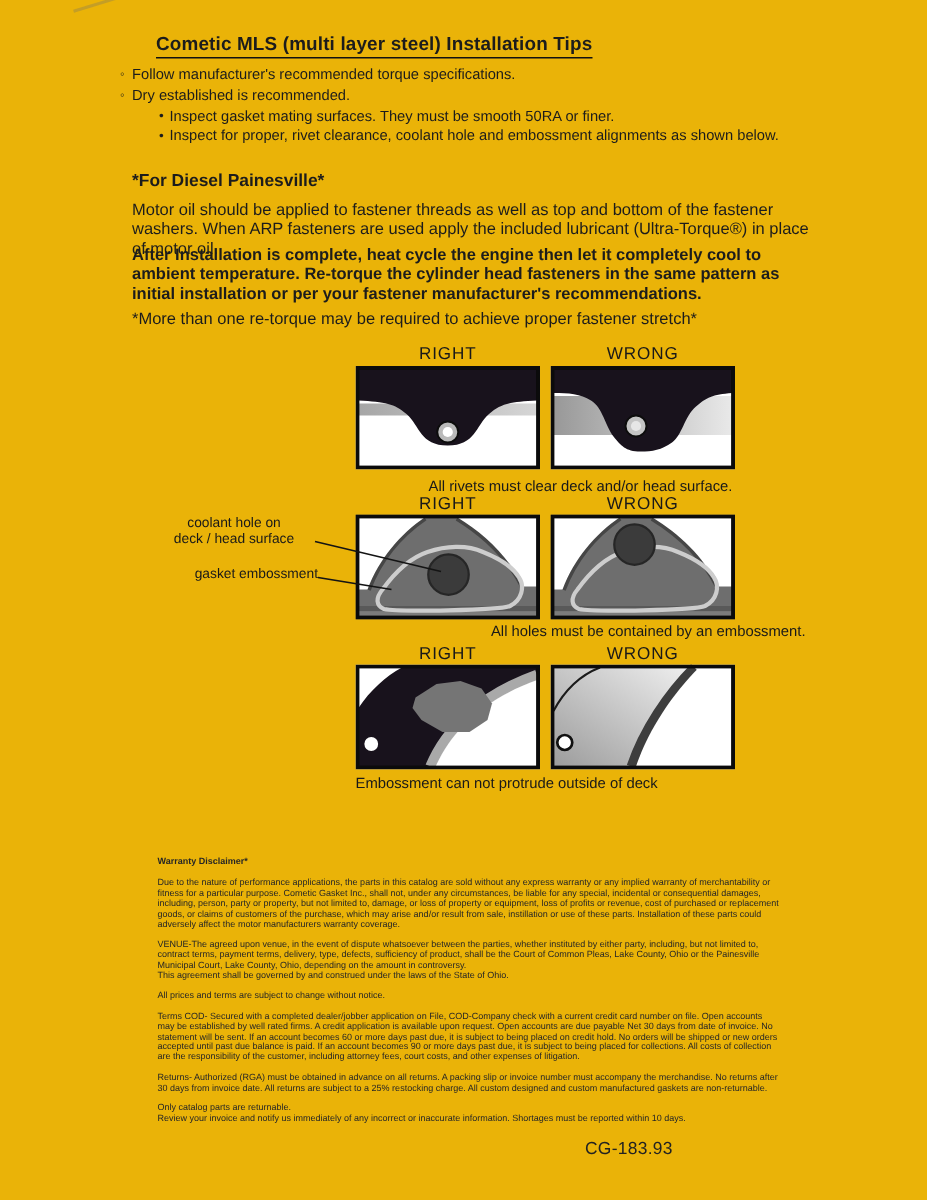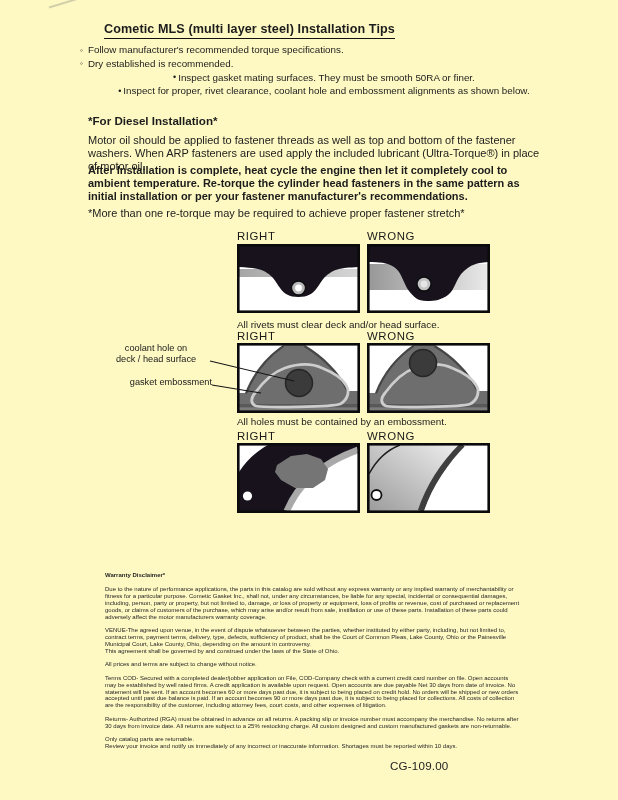--- a/index.html
+++ b/index.html
@@ -1,64 +1,64 @@
 <!DOCTYPE html>
 <html><head>
 <meta charset="utf-8">
 <style>
   html,body { margin:0; padding:0; background:#e8e8e8; }
   .page {
-    position:relative; width:618px; height:800px; background:#fef9c3;
+    position:relative; width:618px; height:800px; background:#eab308;
     font-family:"Liberation Sans", sans-serif; color:#1c1c1c;
     overflow:hidden; margin:0 auto;
   }
   .abs { position:absolute; }
 
   .artifact {
     left:50px; top:1px; width:36px; height:12px;
     border-top:2px solid rgba(110,110,110,0.30);
     transform:rotate(-17deg);
   }
 
   .title {
     left:104px; top:22px; font-size:12.6px; font-weight:bold;
     border-bottom:1.6px solid #111; padding-bottom:2px; letter-spacing:0.1px;
     white-space:nowrap;
   }
 
   .bullets { left:80px; top:43px; font-size:9.8px; line-height:13.3px; width:460px; }
   .bullet { white-space:nowrap; }
   .bullet .mk { display:inline-block; width:8px; font-size:8.5px; vertical-align:0.5px; }
-  .bullet.sub { padding-left:26px;text-align:center; }
+  .bullet.sub { padding-left:26px; }
   .bullet.sub .mk { width:7px; font-size:9px; }
 
   .diesel-h { left:88px; top:114px; font-size:11.6px; font-weight:bold; }
   .dpara { left:88px; width:452px; font-size:11px; line-height:12.9px; }
   .dpara.p1 { top:134px; }
   .dpara.p2 { top:164px;font-weight:bold; }
   .dpara.p3 { top:207px; }
 
   .figlabel {
-    width:123px; text-align:left; font-size:11.4px; letter-spacing:0.6px;
+    width:123px; text-align:center; font-size:11.4px; letter-spacing:0.6px;
     color:#191919; font-weight:500;
   }
   .lbl-l { left:237px; }
   .lbl-r { left:367px; }
   .row1 .figlabel { top:230px; }
   .row2 .figlabel { top:330px; }
   .row3 .figlabel { top:430px; }
   .box { display:block; }
   .box-l { left:237px; }
   .box-r { left:367px; }
   .row1 .box { top:244px; }
   .row2 .box { top:343px; }
   .row3 .box { top:443px; }
   .caption { left:237px; font-size:9.9px; line-height:11.5px; color:#191919; width:300px; }
-  .cap1 { top:319px; }
-  .cap2 { top:416px; }
+  .cap1 { top:319px;text-align:center; }
+  .cap2 { top:416px;text-align:right; }
   .cap3 { top:517px; }
 
   .ann { text-align:right; font-size:9.2px; line-height:10.6px; color:#191919; }
   .ann1 { left:100px; top:343px; width:112px;text-align:center; }
   .ann2 { left:96px;  top:377px; width:116px; }
   .leaders { left:205px; top:350px; }
 
   .legal { left:105px; top:572px; width:416px; font-size:6px; line-height:6.9px; color:#262626; }
   .legal .lh { font-weight:bold; margin:0 0 7px 0; }
   .legal p { margin:0 0 6.6px 0; }
@@ -75,21 +75,21 @@
 
   <div class="abs title">Cometic MLS (multi layer steel) Installation Tips</div>
 
   <div class="abs bullets">
     <div class="bullet"><span class="mk">◦</span><span>Follow manufacturer's recommended torque specifications.</span></div>
     <div class="bullet"><span class="mk">◦</span><span>Dry established is recommended.</span></div>
     <div class="bullet sub"><span class="mk">•</span><span>Inspect gasket mating surfaces.  They must be smooth 50RA or finer.</span></div>
     <div class="bullet sub"><span class="mk">•</span><span>Inspect for proper, rivet clearance, coolant hole and embossment alignments as shown below.</span></div>
   </div>
 
-  <div class="abs diesel-h">*For Diesel Installation*</div>
+  <div class="abs diesel-h">*For Diesel Painesville*</div>
   <div class="abs dpara p1">Motor oil should be applied to fastener threads as well as top and bottom of the fastener washers. When ARP fasteners are used apply the included lubricant (Ultra-Torque®) in place of motor oil.</div>
   <div class="abs dpara p2">After Installation is complete, heat cycle the engine then let it completely cool to ambient temperature. Re-torque the cylinder head fasteners in the same pattern as initial installation or per your fastener manufacturer's recommendations.</div>
   <div class="abs dpara p3">*More than one re-torque may be required to achieve proper fastener stretch*</div>
 
   <div class="row1">
     <div class="abs figlabel lbl-l">RIGHT</div>
     <div class="abs figlabel lbl-r">WRONG</div>
 
     <svg class="abs box box-l" width="123" height="69" viewBox="0 0 123 69">
       <defs>
@@ -194,30 +194,31 @@
       <rect x="0" y="0" width="123" height="70" fill="#ffffff"></rect>
       <path d="M2,2 H96 C78,20 62,44 54,68 L2,68 Z" fill="url(#g3b)"></path>
       <path d="M96,2 C78,20 62,44 54,68" stroke="#3e3e3e" stroke-width="6.5" fill="none"></path>
       <path d="M99,2 L121,2 L121,68 L57,68 C65,44 81,20 99,2 Z" fill="#ffffff"></path>
       <path d="M2,31 C10,16 20,7 33,2" stroke="#1c1c1c" stroke-width="1.4" fill="none"></path>
       <circle cx="9.5" cy="52" r="5" fill="#ffffff" stroke="#111111" stroke-width="1.8"></circle>
       <rect x="1.3" y="1.3" width="120.4" height="67.4" fill="none" stroke="#0b0b0b" stroke-width="2.6"></rect>
     </svg>
 
     <div class="abs caption cap3">
+      <div>Embossment can not protrude outside of deck</div>
     </div>
   </div>
 
   <div class="abs legal">
     <p class="lh">Warranty Disclaimer*</p>
     <p>Due to the nature of performance applications, the parts in this catalog are sold without any express warranty or any implied warranty of merchantability or fitness for a particular purpose.  Cometic Gasket Inc., shall not, under any circumstances, be liable for any special, incidental or consequential damages, including, person, party or property, but not limited to, damage, or loss of property or equipment, loss of profits or revenue, cost of purchased or replacement goods, or claims of customers of the purchase, which may arise and/or result from sale, instillation or use of these parts.  Installation of these parts could adversely affect the motor manufacturers warranty coverage.</p>
     <p class="tight">VENUE-The agreed upon venue, in the event of dispute whatsoever between the parties, whether instituted by either party, including, but not limited to, contract terms, payment terms, delivery, type, defects, sufficiency of product, shall be the Court of Common Pleas, Lake County, Ohio or the Painesville Municipal Court, Lake County, Ohio, depending on the amount in controversy.</p>
     <p>This agreement shall be governed by and construed under the laws of the State of Ohio.</p>
     <p>All prices and terms are subject to change without notice.</p>
     <p>Terms COD- Secured with a completed dealer/jobber application on File, COD-Company check with a current credit card number on file.  Open accounts may be established by well rated firms.  A credit application is available upon request.  Open accounts are due payable Net 30 days from date of invoice.  No statement will be sent.  If an account becomes 60 or more days past due, it is subject to being placed on credit hold.  No orders will be shipped or new orders accepted until past due balance is paid.  If an account becomes 90 or more days past due, it is subject to being placed for collections.  All costs of collection are the responsibility of the customer, including attorney fees, court costs, and other expenses of litigation.</p>
     <p>Returns- Authorized (RGA) must be obtained in advance on all returns.  A packing slip or invoice number must accompany the merchandise.  No returns after 30 days from invoice date.  All returns are subject to a 25% restocking charge.  All custom designed and custom manufactured gaskets are non-returnable.</p>
     <p class="tight">Only catalog parts are returnable.</p>
     <p>Review your invoice and notify us immediately of any incorrect or inaccurate information.  Shortages must be reported within 10 days.</p>
   </div>
 
-  <div class="abs pagecode">CG-109.00</div>
+  <div class="abs pagecode">CG-183.93</div>
 
 </div>
 
 </body></html>

